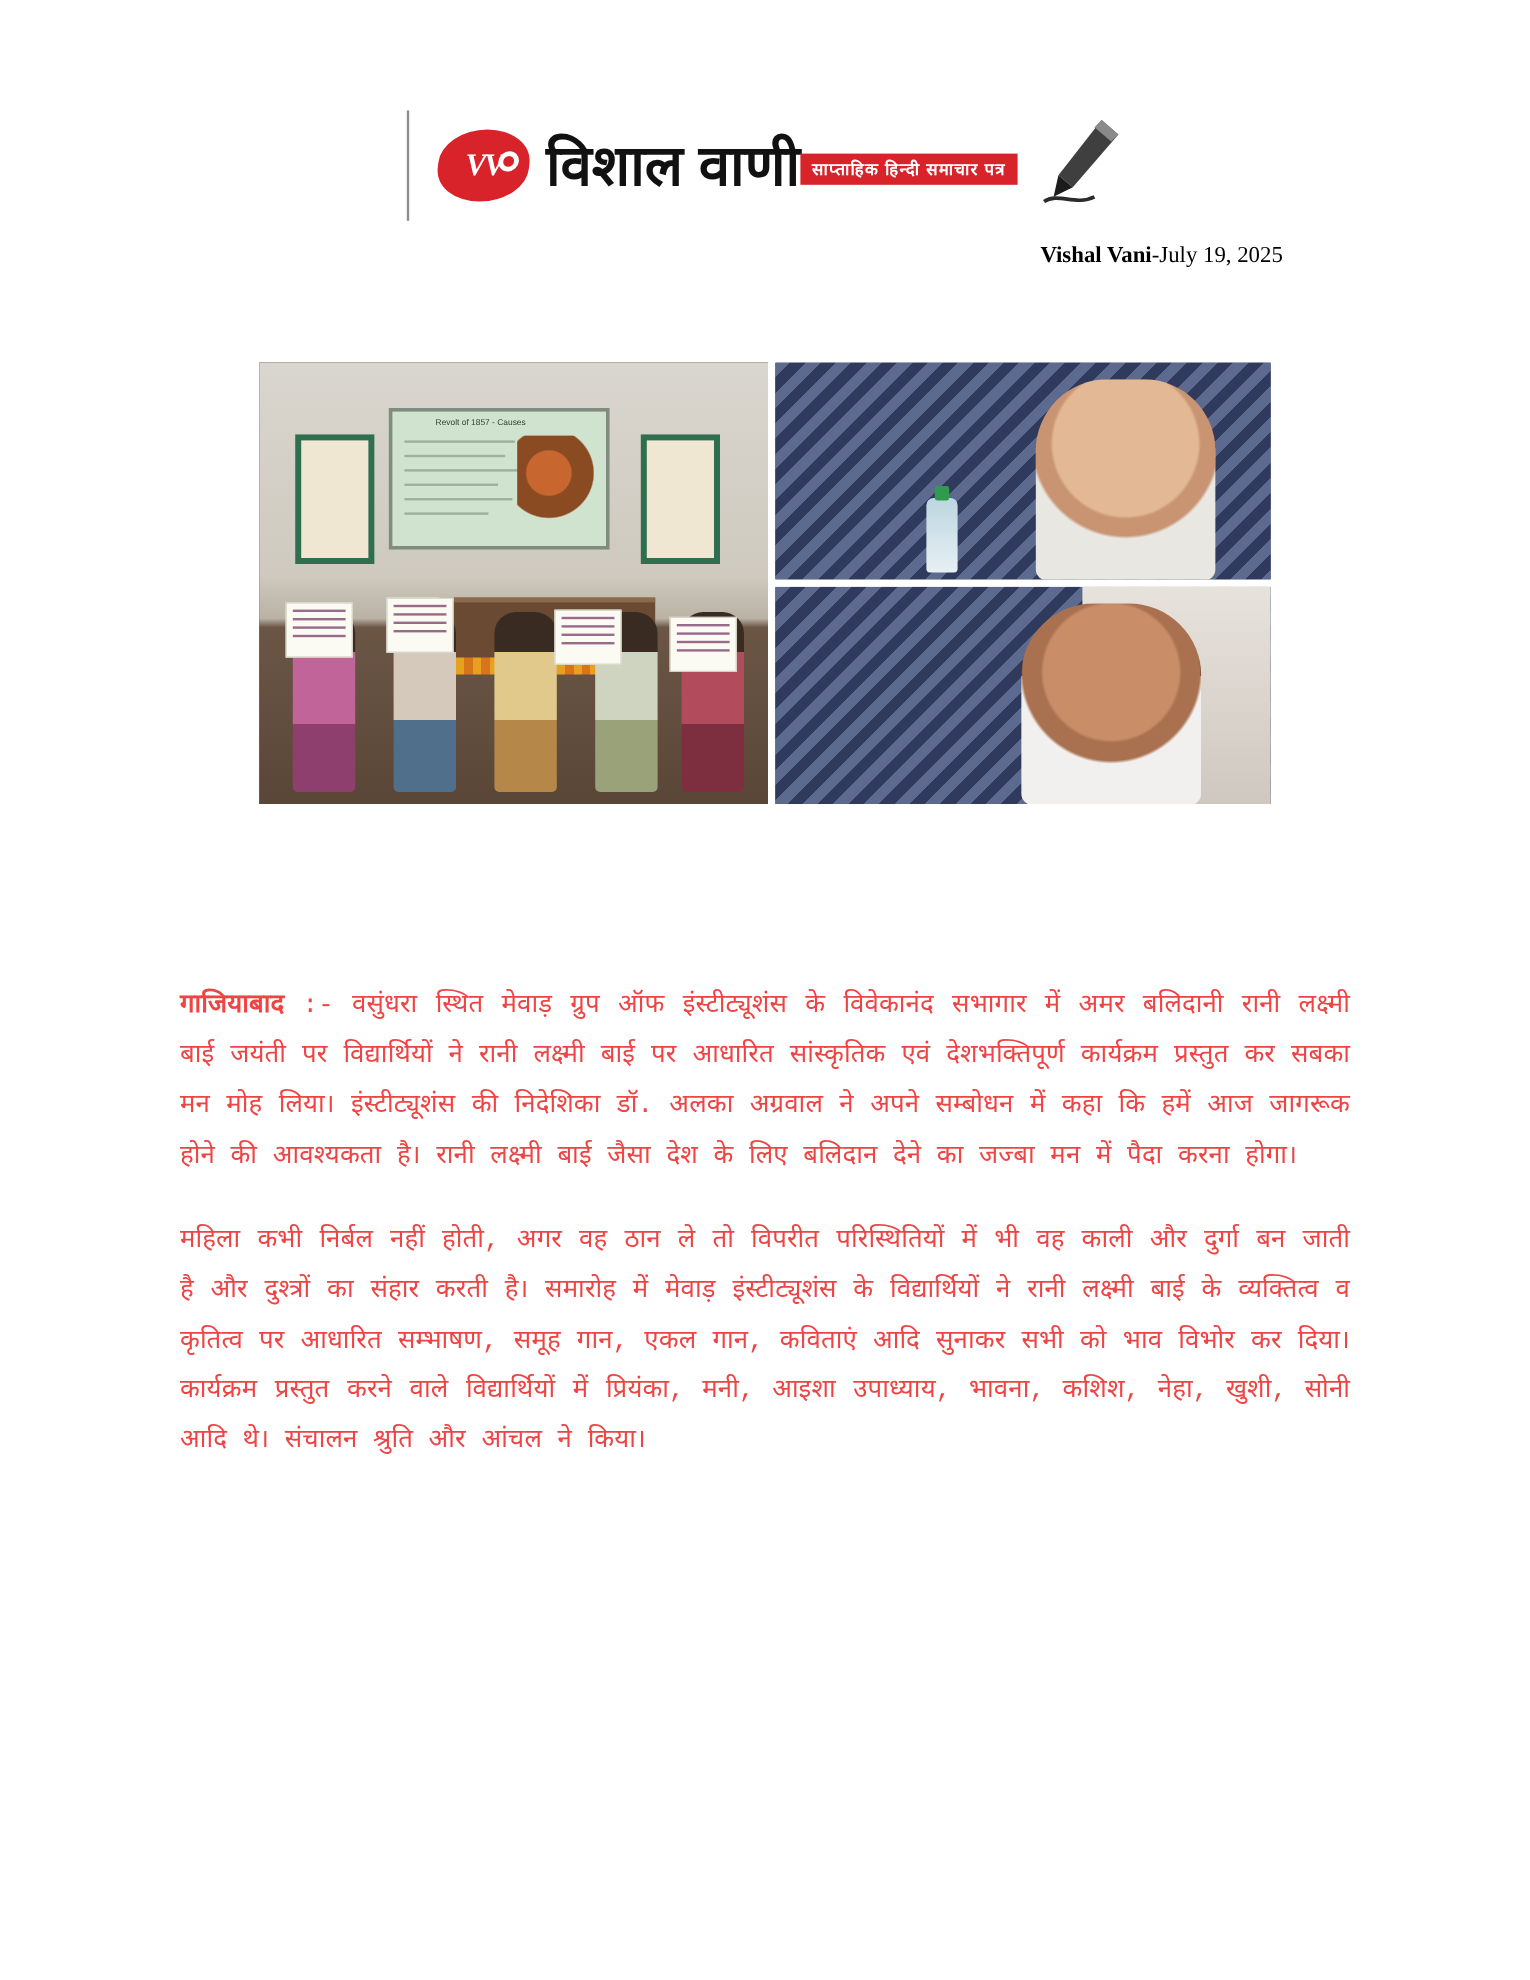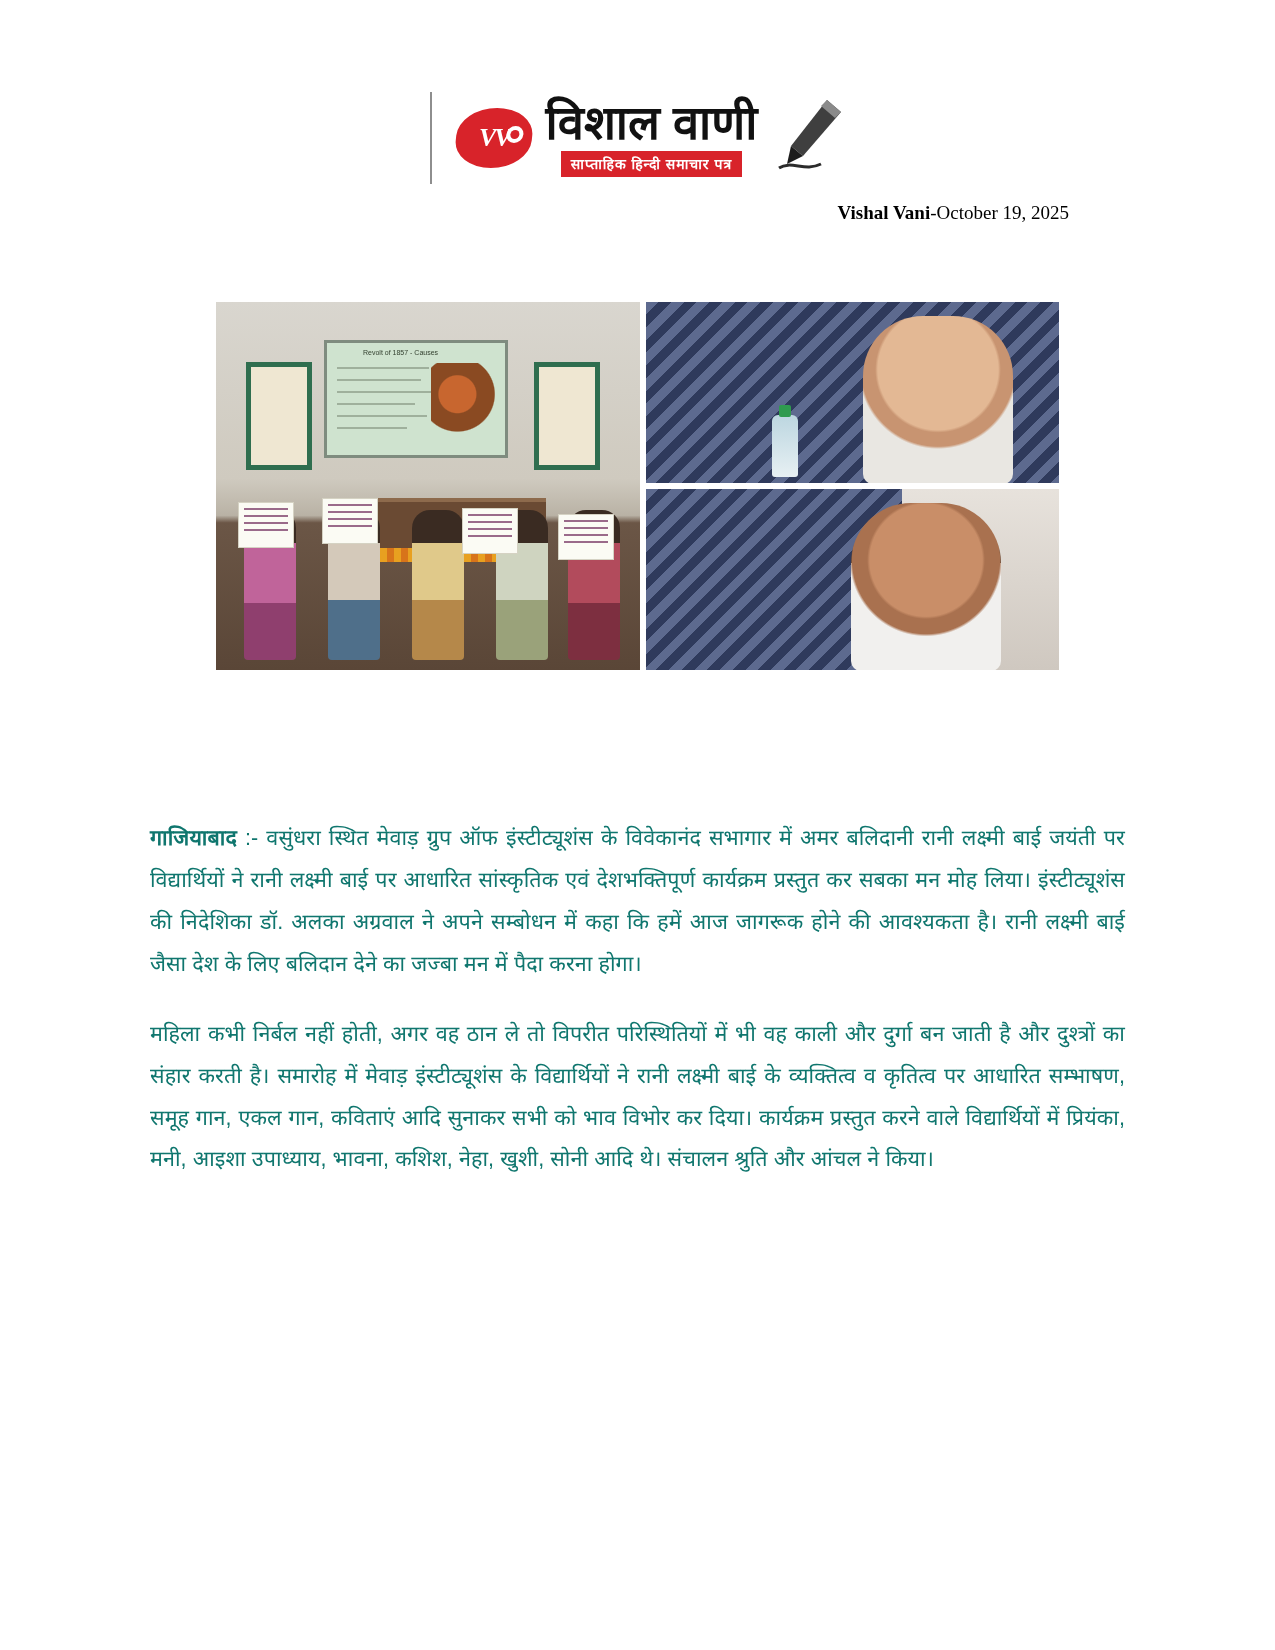--- a/index.html
+++ b/index.html
@@ -78,21 +78,21 @@
     right: 13px;
     top: 22px;
     width: 9px;
     height: 9px;
     border-radius: 50%;
     background: #d8232a;
     z-index: 2;
   }
   .logo-text {
     display: flex;
-    flex-direction: column;
+    flex-direction: row;
     align-items: center;
     justify-content: center;
   }
   .logo-title {
     font-family: "Liberation Sans", sans-serif;
     font-weight: bold;
     font-size: 47px;
     line-height: 1.02;
     color: #111111;
     letter-spacing: 0px;
@@ -276,25 +276,25 @@
   .wall-plain {
     position: absolute; inset: 0;
     background: linear-gradient(#e7e2dc, #cfc8c0);
   }
 
   
   .article {
     margin-top: 148px;
   }
   .para {
-    font-family: Liberation Sans, sans-serif;
+    font-family: Liberation Mono, monospace;
     font-size: 21.5px;
     line-height: 1.95;
     text-align: justify;
-    color: #0f766e;
+    color: #ef4444;
     margin: 0 0 28px 0;
     letter-spacing: 0.1px;
   }
   .para b { font-weight: bold; }
 </style>
 </head>
 <body>
 
 <div class="page">
 
@@ -313,21 +313,21 @@
           <polygon points="52,2 66,14 28,58 16,48" fill="#3f3f3f"></polygon>
           <polygon points="52,2 66,14 60,20 46,8" fill="#8a8a8a"></polygon>
           <polygon points="16,48 28,58 12,66" fill="#1c1c1c"></polygon>
           <path d="M4,70 C16,62 30,74 46,66" stroke="#2b2b2b" stroke-width="3" fill="none"></path>
         </svg>
       </div>
     </div>
   </div>
 
   <div class="source-line">
-    <span class="src-name">Vishal Vani</span><span>-October 19, 2025</span>
+    <span class="src-name">Vishal Vani</span><span>-July 19, 2025</span>
   </div>
 
 
   <div class="photo-wrap">
     <div class="collage">
 
       <div class="collage-left">
         <div class="room-wall"></div>
         <div class="board-l">
             <div class="board-txt">&nbsp;</div>

